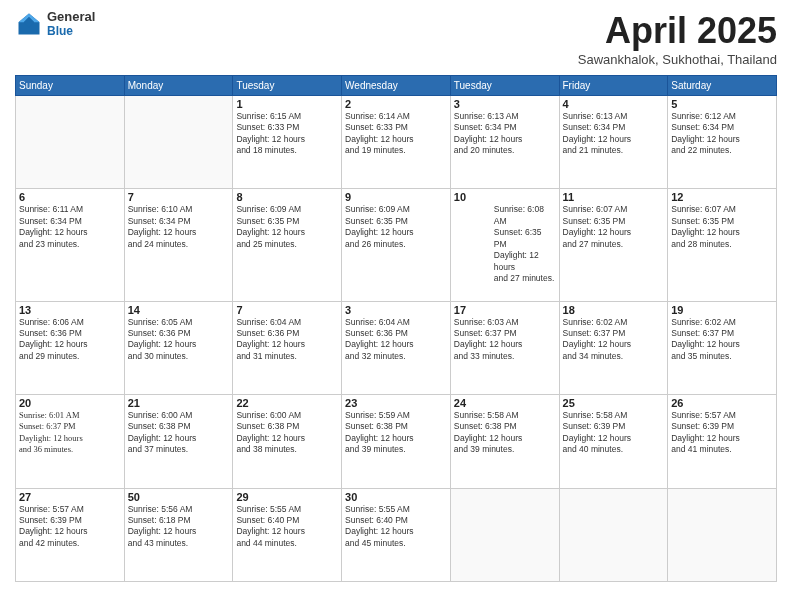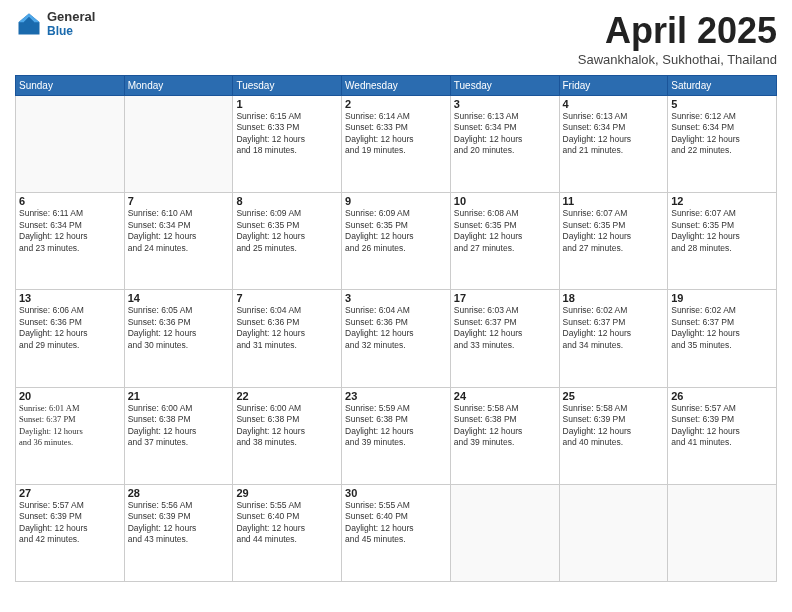--- a/index.html
+++ b/index.html
@@ -198,21 +198,21 @@
           </td>
           <td>
             <span class="day-number">9</span>
             <div class="day-info" style="white-space: pre-line;">Sunrise: 6:09 AM
 Sunset: 6:35 PM
 Daylight: 12 hours
 and 26 minutes.</div>
           </td>
           <td>
             <span class="day-number">10</span>
-            <div class="day-info" style="white-space: pre-line;">Sunrise: 6:08 AM
+            <div class="day-info" style="white-space: pre-line; margin-left: 40px;">Sunrise: 6:08 AM
 Sunset: 6:35 PM
 Daylight: 12 hours
 and 27 minutes.</div>
           </td>
           <td>
             <span class="day-number">11</span>
             <div class="day-info" style="white-space: pre-line;">Sunrise: 6:07 AM
 Sunset: 6:35 PM
 Daylight: 12 hours
 and 27 minutes.</div>
@@ -329,23 +329,23 @@
         </tr>
         <tr>
           <td>
             <span class="day-number">27</span>
             <div class="day-info" style="white-space: pre-line;">Sunrise: 5:57 AM
 Sunset: 6:39 PM
 Daylight: 12 hours
 and 42 minutes.</div>
           </td>
           <td>
-            <span class="day-number">28</span>
+            <span class="day-number">50</span>
             <div class="day-info" style="white-space: pre-line;">Sunrise: 5:56 AM
-Sunset: 6:39 PM
+Sunset: 6:18 PM
 Daylight: 12 hours
 and 43 minutes.</div>
           </td>
           <td>
             <span class="day-number">29</span>
             <div class="day-info" style="white-space: pre-line;">Sunrise: 5:55 AM
 Sunset: 6:40 PM
 Daylight: 12 hours
 and 44 minutes.</div>
           </td>

